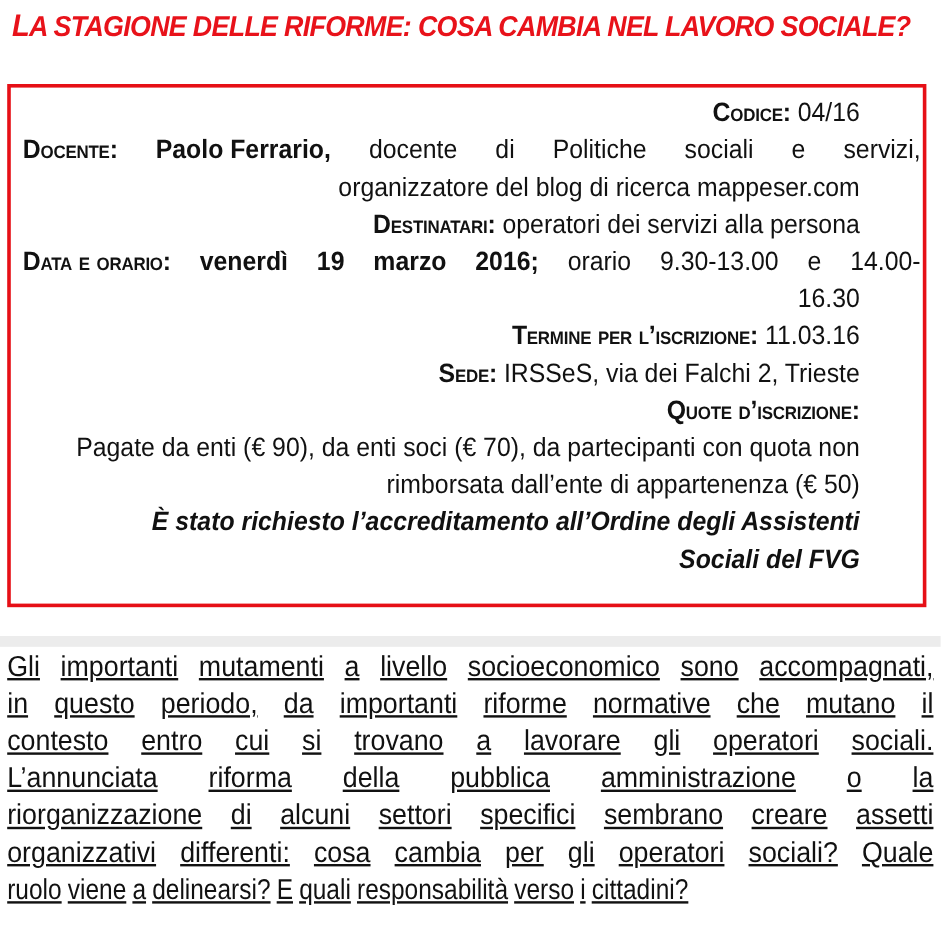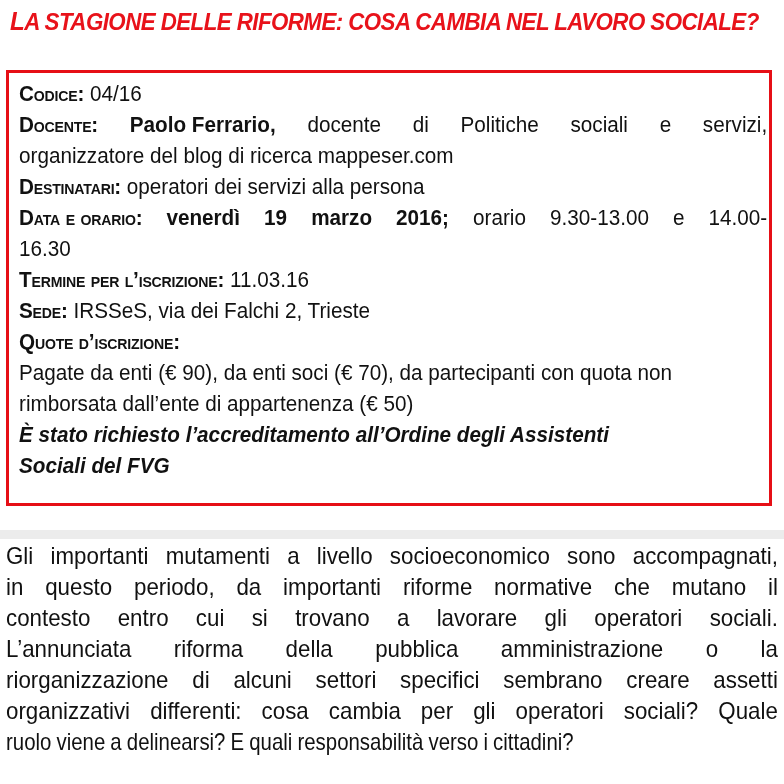--- a/index.html
+++ b/index.html
@@ -30,20 +30,21 @@
     }
     .title .big { font-size: 26px; }
     .info-box {
       position: absolute;
       left: 6px;
       top: 70px;
       width: 760px;
       height: 430px;
       border: 3px solid #e60f16;
       box-sizing: content-box;
+      text-align: right;
     }
     .info-lines {
       position: absolute;
       left: 10px;
       top: 5px;
       right: 8px;
       font-size: 22px;
       line-height: 31px;
     }
     .row {
@@ -74,20 +75,21 @@
       height: 9px;
       background: #ececec;
     }
     .paragraph {
       position: absolute;
       left: 6px;
       top: 540px;
       width: 772px;
       font-size: 24px;
       line-height: 31px;
+      text-decoration: underline;
     }
     .pline {
       display: flex;
       justify-content: space-between;
       white-space: nowrap;
       transform: scaleX(0.93);
       transform-origin: left top;
       width: 830px;
     }
     .pline.last {

